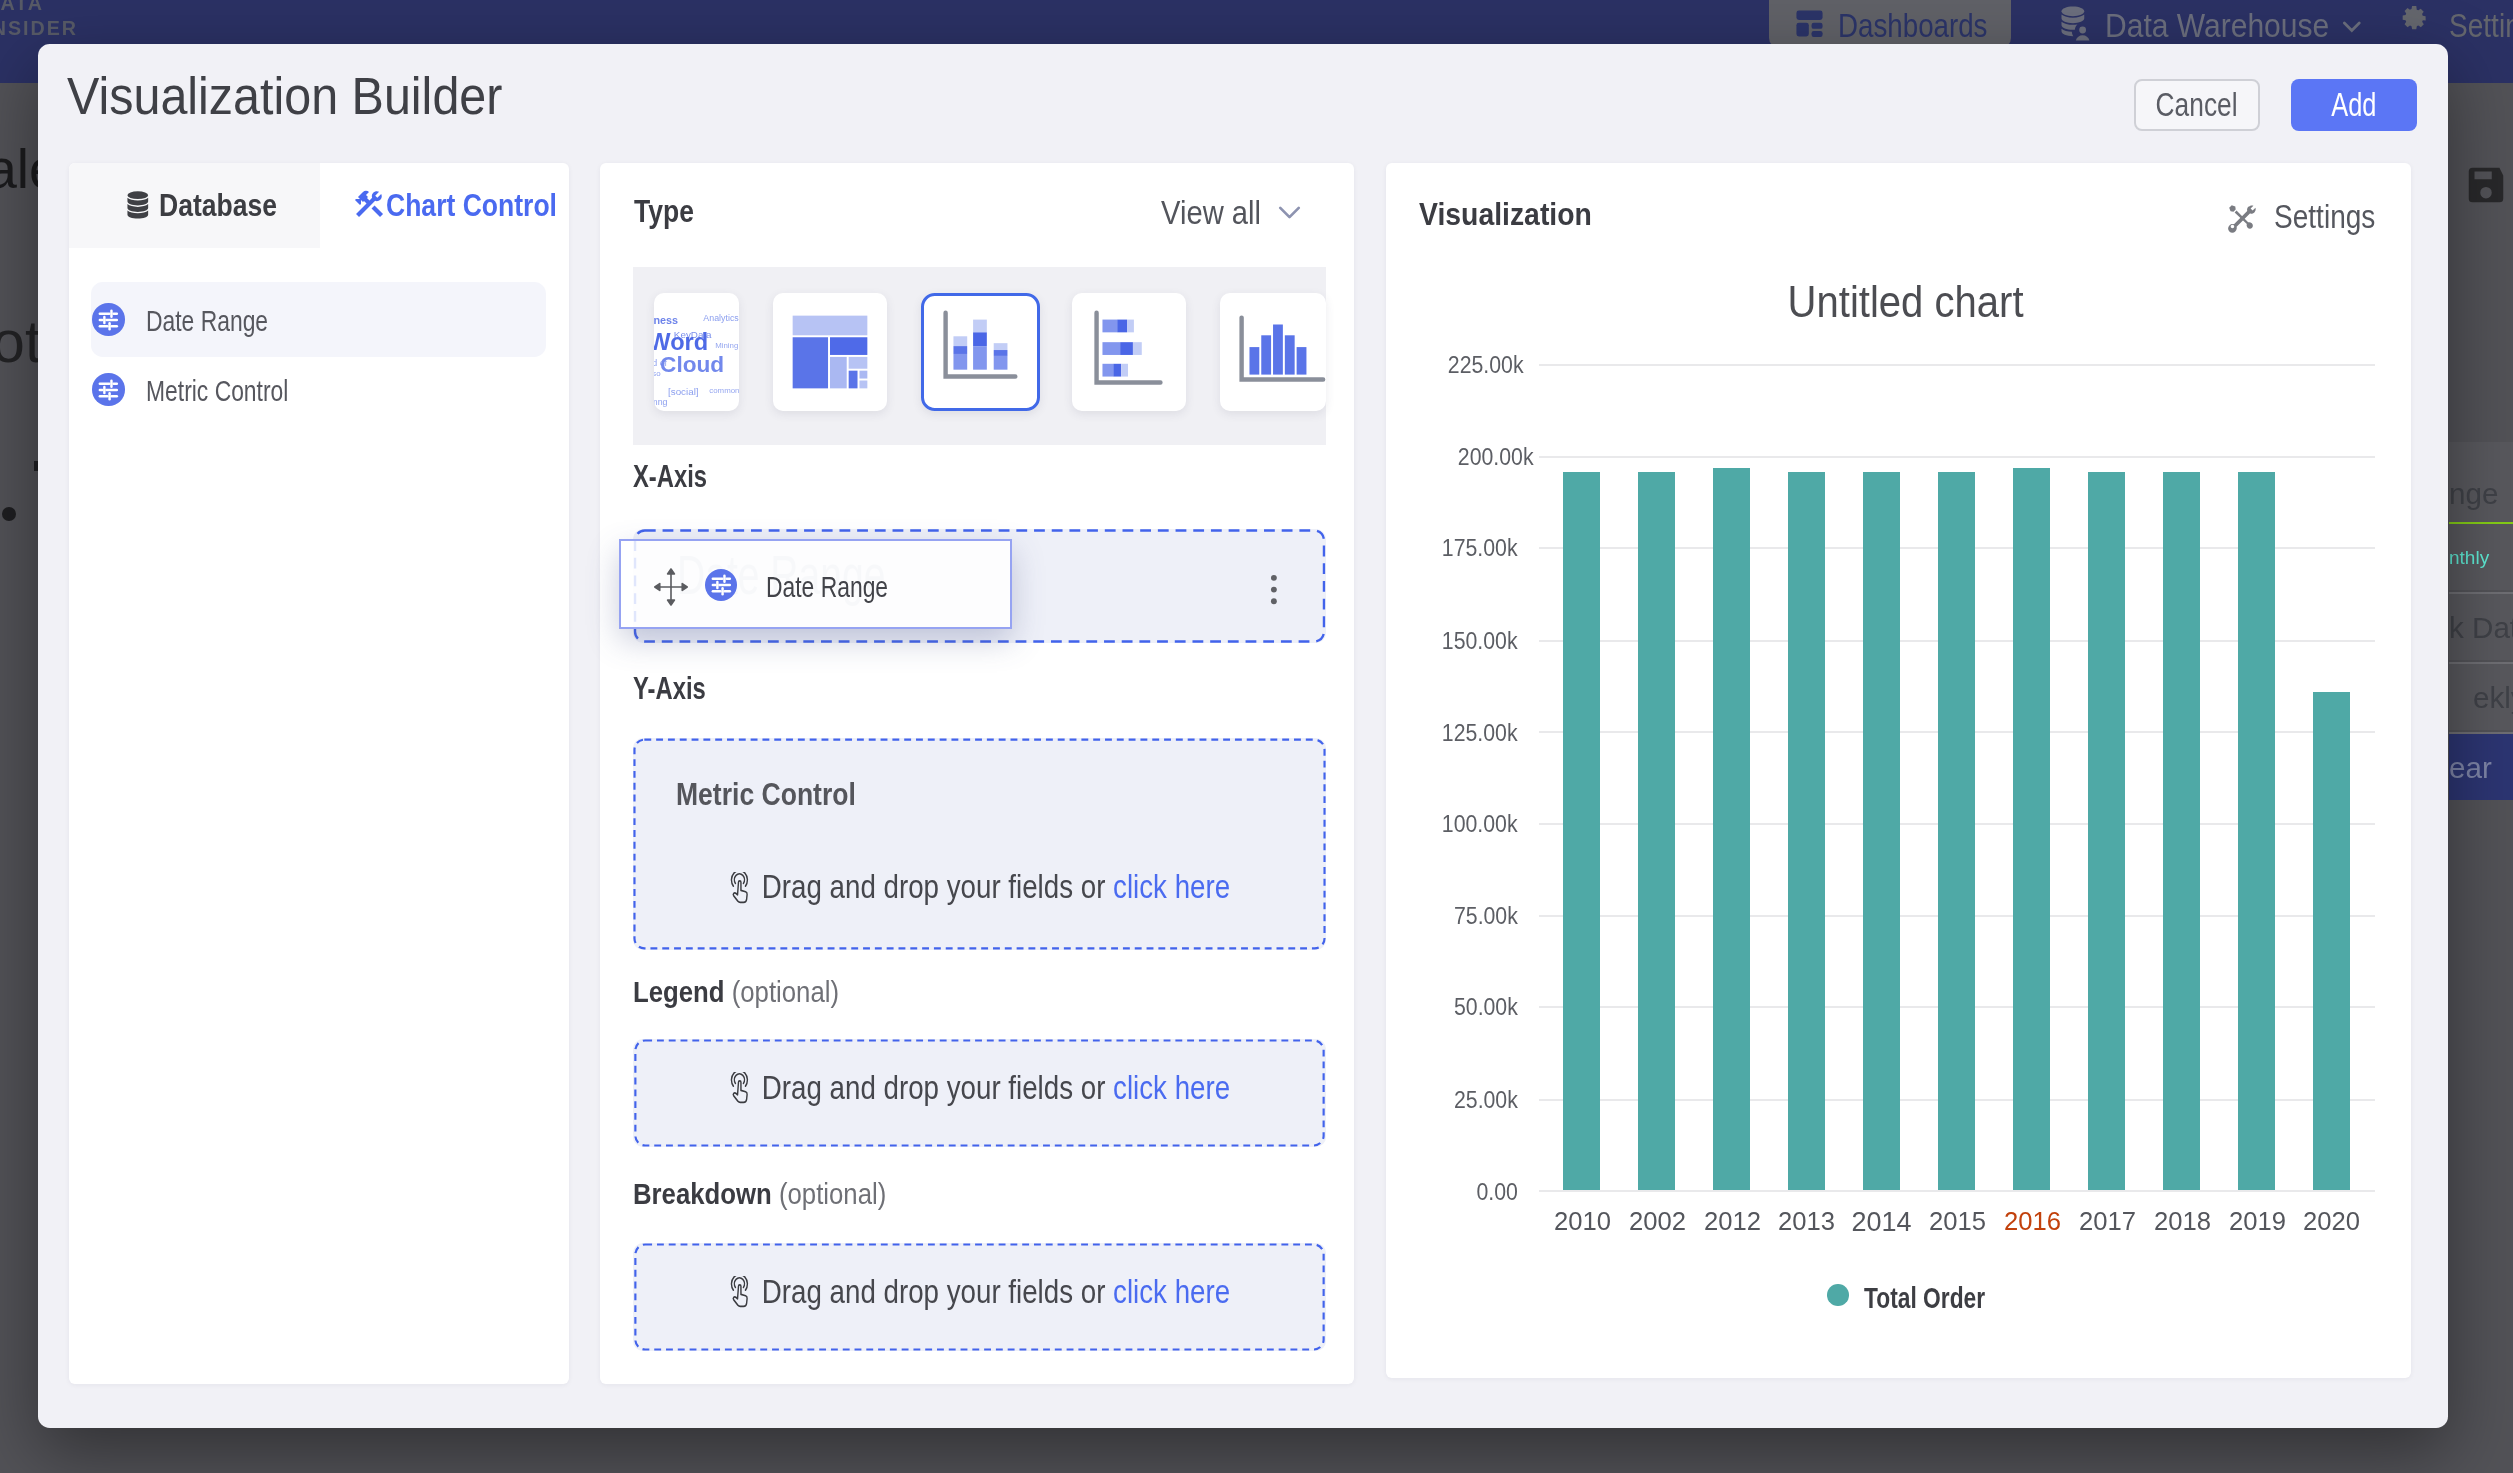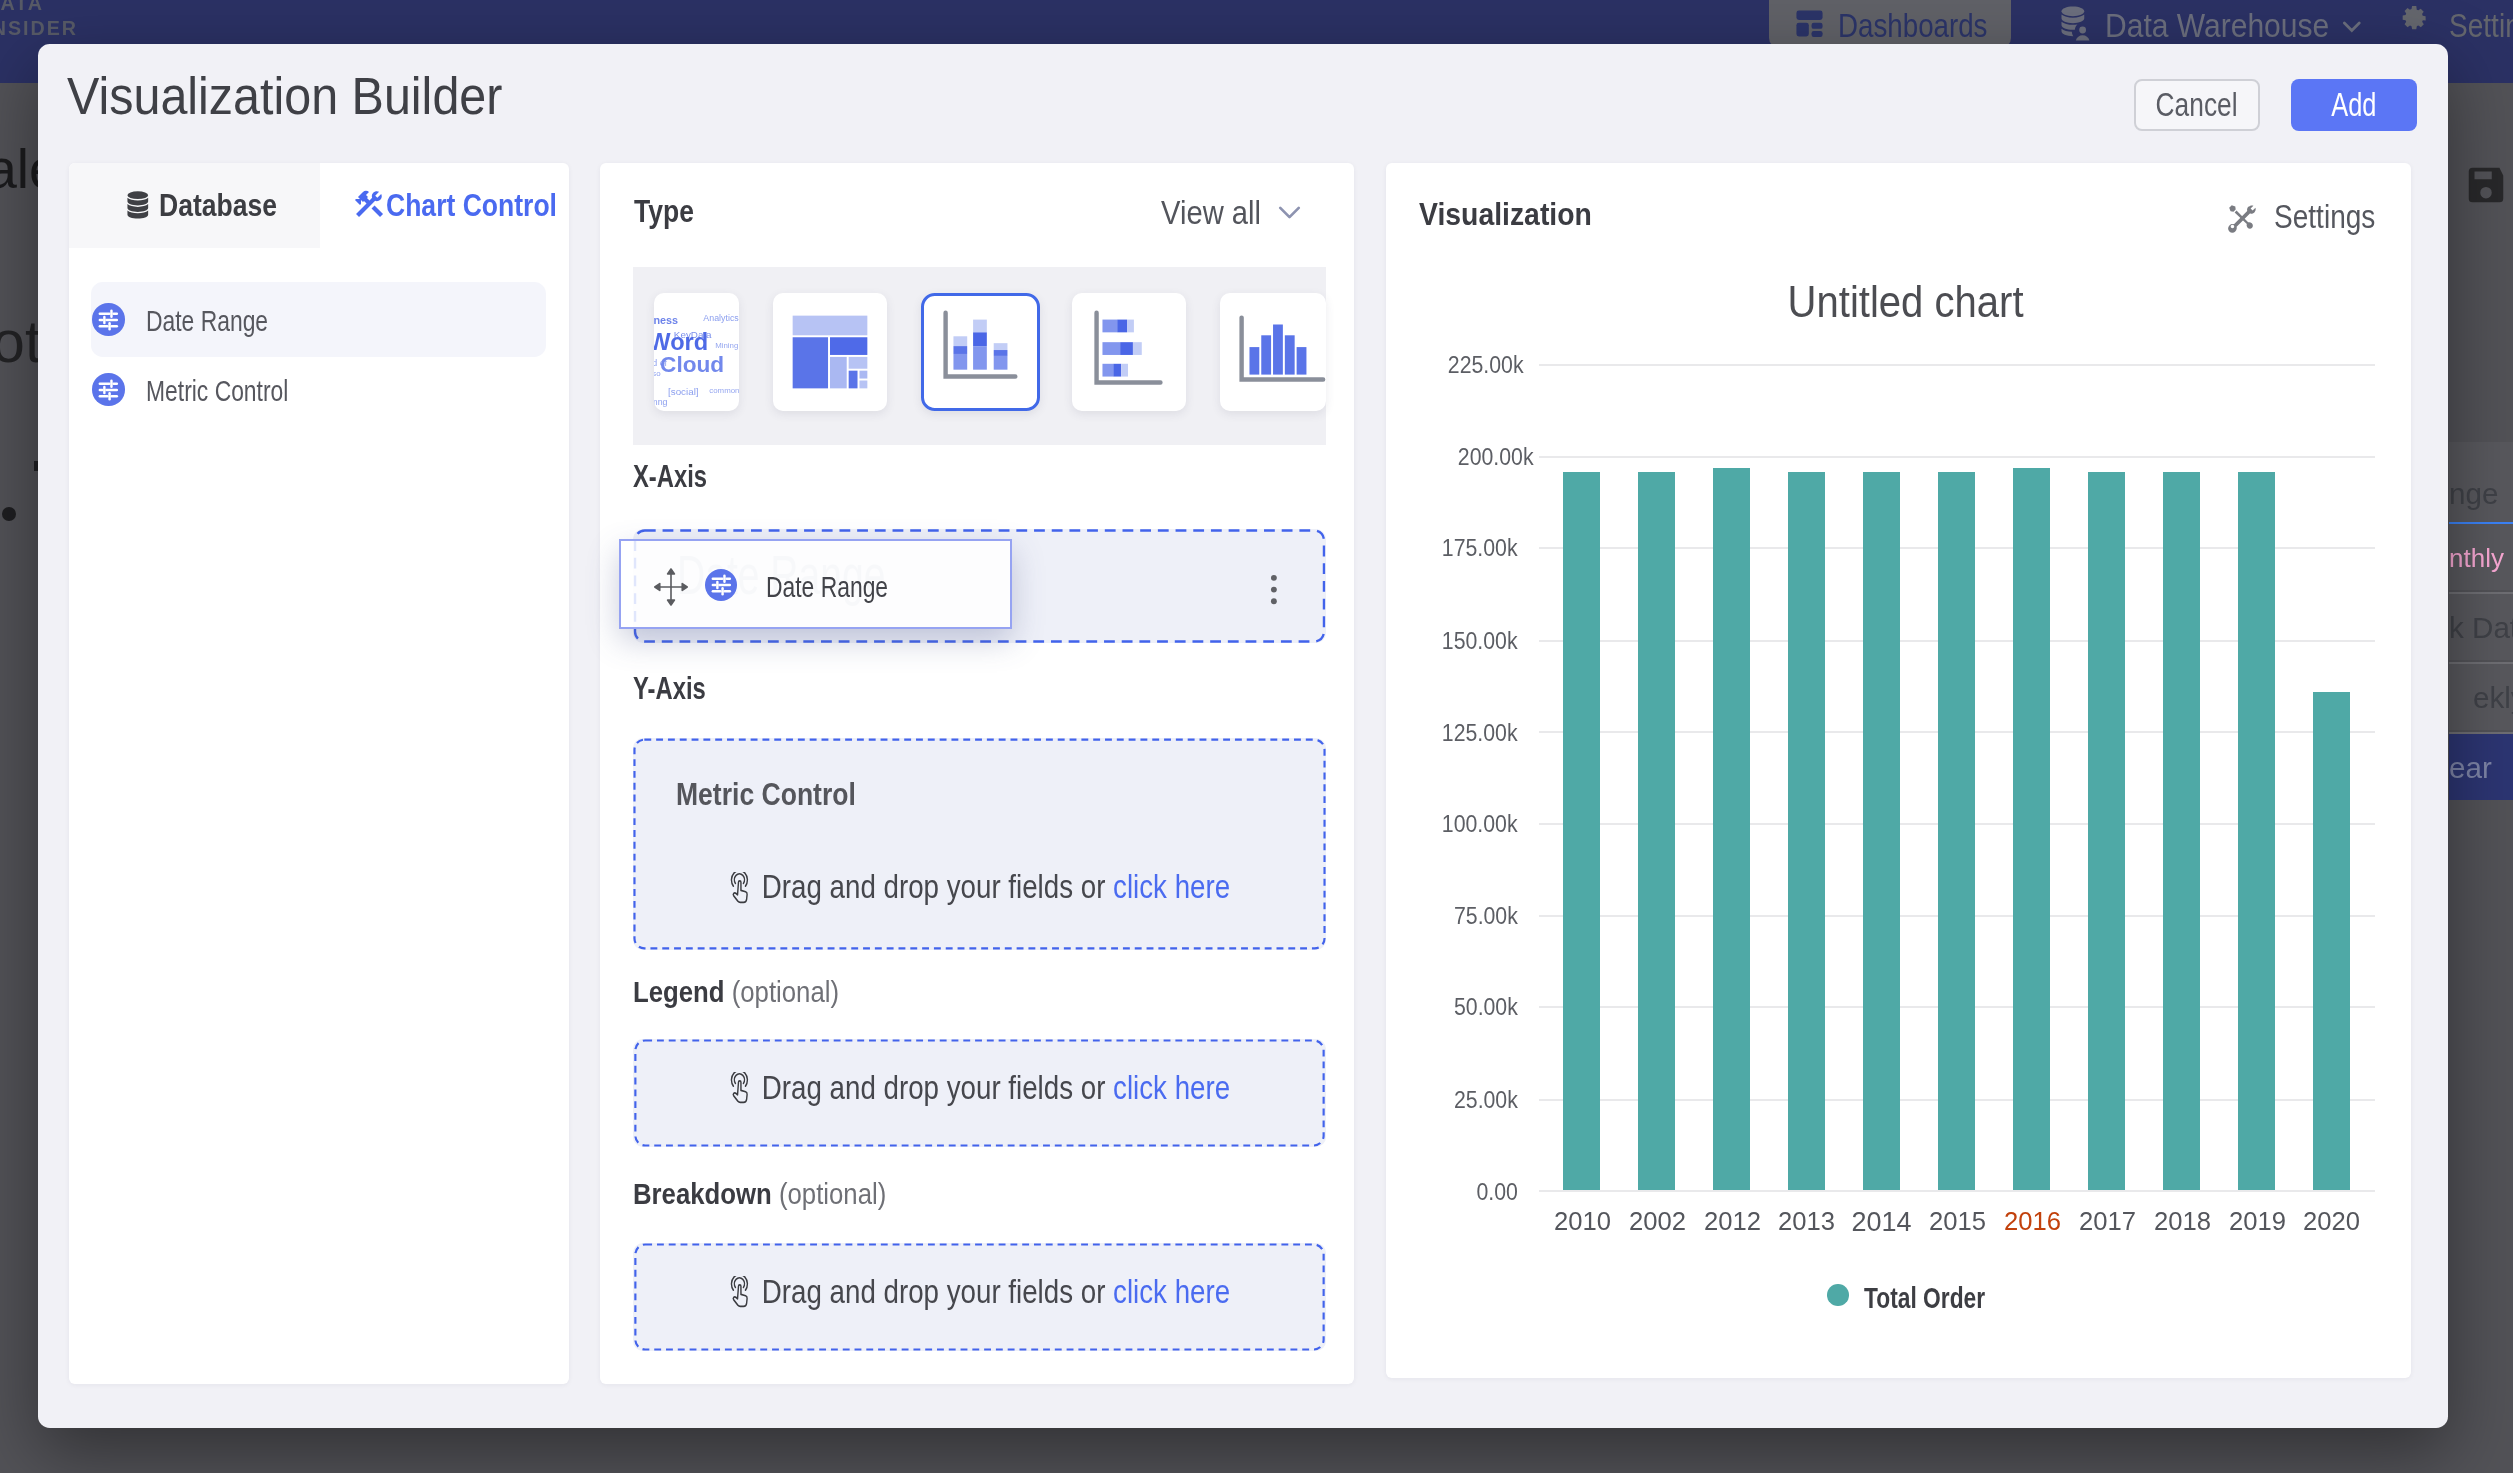--- a/index.html
+++ b/index.html
@@ -49,21 +49,21 @@
 <div class="t" style="left:-13.8px;top:54px;font-size:55px;font-weight:500;color:#1b1b1d;">ale</div>
 <div class="t" style="left:-7.9px;top:225px;font-size:59px;font-weight:500;color:#232325;">otal</div>
 <div class="abs" style="left:2px;top:424px;width:13.8px;height:13.8px;border-radius:50%;background:#1e1e21;"></div>
     <div class="abs" style="left:34px;top:378px;width:3.9px;height:9.9px;background:#212124;"></div>
 </div>
 <div class="abs" style="left:2449px;top:83px;width:65px;height:1391px;background:#525257;overflow:hidden;">
 <svg class="abs" style="left:13.8px;top:79px;" width="46" height="46" viewBox="0 0 24 24">
       <path fill="#28282a" d="M19 3H5a2 2 0 0 0-2 2v14a2 2 0 0 0 2 2h14a2 2 0 0 0 2-2V7zm-7 16a3 3 0 1 1 0-6 3 3 0 0 1 0 6zm3-10H6V5h9z"></path>
     </svg>
 <div class="abs" style="left:0;top:359px;width:65px;height:83px;background:#58585d;color:#3f4147;font-size:29.6px;line-height:104px;white-space:nowrap;">nge</div>
-<div class="abs" style="left:0;top:439px;width:65px;height:68px;background:#58585d;border-top:2px solid #3b82f6;color:#f9a8d4;font-size:26px;line-height:68px;white-space:nowrap;">nthly</div>
+<div class="abs" style="left:0;top:439px;width:65px;height:68px;background:#58585d;border-top:2px solid #84cc16;color:#5eead4;font-size:19px;line-height:68px;white-space:nowrap;">nthly</div>
 <div class="abs" style="left:0;top:509px;width:65px;height:68px;background:#58585d;border-top:2px solid #6e6e73;color:#3f4147;font-size:29.6px;line-height:68px;white-space:nowrap;">k Date</div>
 <div class="abs" style="left:0;top:579px;width:65px;height:68px;background:#58585d;border-top:2px solid #6e6e73;color:#3f4147;font-size:29.6px;line-height:68px;white-space:nowrap;padding-left:24px;">ekly</div>
 <div class="abs" style="left:0;top:649px;width:65px;height:68px;background:#2c3572;border-top:2px solid #6e6e73;color:#7d84a6;font-size:29.6px;line-height:68px;white-space:nowrap;">ear</div>
 </div>
 <div id="modal">
 <div class="t" style="left:28.6px;top:22.7px;font-size:51px;color:#3f4046;font-weight:normal;transform:scaleX(0.95);transform-origin:0 50%;">Visualization Builder</div>
 <div class="abs" style="left:2096px;top:35px;width:126px;height:52px;border:2px solid #cfd0d6;border-radius:7.9px;background:#f6f6f9;text-align:center;line-height:48px;font-size:32.5px;color:#5a5c64;"><span style="display:inline-block;transform:scaleX(.81);">Cancel</span></div>
 <div class="abs" style="left:2253px;top:35px;width:126px;height:52px;background:#5b76f5;border-radius:7.9px;text-align:center;line-height:52px;font-size:32.5px;color:#fff;"><span style="display:inline-block;transform:scaleX(.78);">Add</span></div>
 <div class="panel" style="left:30.5px;width:500px;">
 <div class="abs" style="left:0;top:0;width:251px;height:85px;background:#f7f7f9;border-radius:5.9px 0 0 0;"></div>

